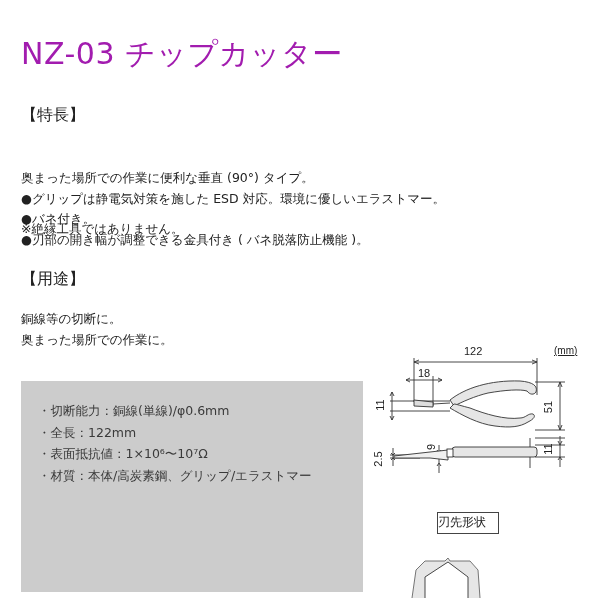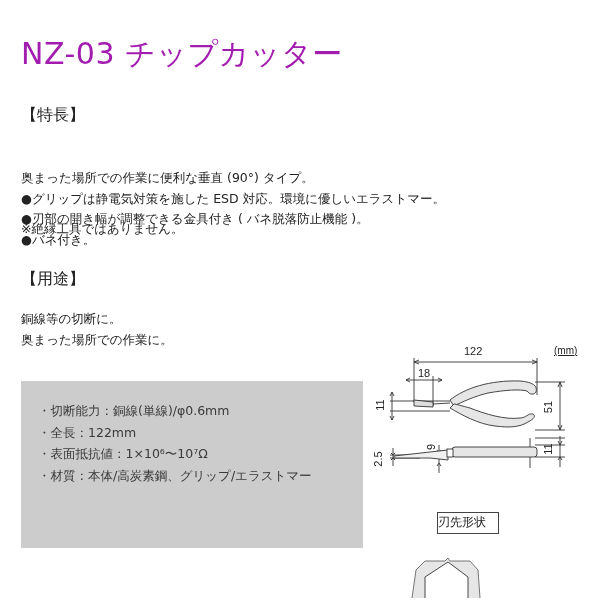--- a/index.html
+++ b/index.html
@@ -15,21 +15,21 @@
       position: absolute; left: 21px;
       font-size: 16px; color: #222; white-space: nowrap;
     }
     .text-block {
       position: absolute; left: 21px;
       font-size: 12.5px; line-height: 20.5px; color: #222; white-space: nowrap;
     }
     .text-block p { margin: 0; }
 
     .spec-box {
-      position: absolute; left: 21px; top: 381px; width: 342px; height: 167px;
+      position: absolute; left: 21px; top: 381px; width: 342px; height: 211px;
       background: #cccccc;
     }
     .spec-list {
       position: absolute; left: 17px; top: 19px; list-style: none;
       font-size: 12.5px; line-height: 21.5px; color: #3a3a3a; white-space: nowrap;
     }
     .spec-list li::before { content: "・"; }
 
     .diagram { position: absolute; left: 370px; top: 340px; width: 230px; height: 260px; }
     .diagram svg { position: absolute; left: 0; top: 0; }
@@ -45,22 +45,22 @@
   </style>
 </head>
 <body>
 
 <h1 class="title">NZ-03 チップカッター</h1>
 
 <div class="section-heading" style="top:105px;">【特長】</div>
 <div class="text-block" style="top:127px;margin-top:41px;">
   <p>奥まった場所での作業に便利な垂直 (90°) タイプ。</p>
   <p>●グリップは静電気対策を施した ESD 対応。環境に優しいエラストマー。</p>
+  <p>●バネ付き。</p>
   <p>●刃部の開き幅が調整できる金具付き ( バネ脱落防止機能 )。</p>
-  <p>●バネ付き。</p>
 </div>
 <div class="text-block" style="top:219px;">※絶縁工具ではありません。</div>
 
 <div class="section-heading" style="top:269px;">【用途】</div>
 <div class="text-block" style="top:309px;">
   <p>銅線等の切断に。</p>
   <p>奥まった場所での作業に。</p>
 </div>
 
 <div class="spec-box">

